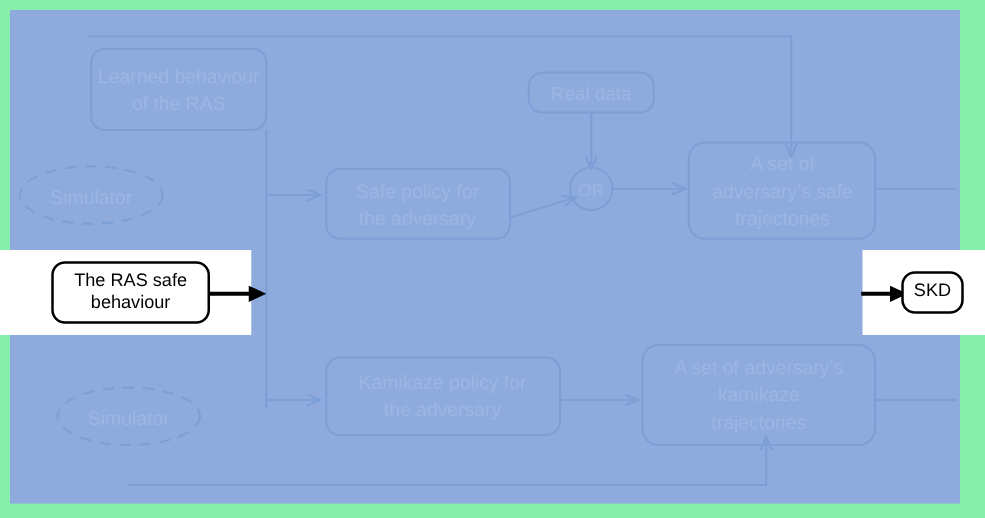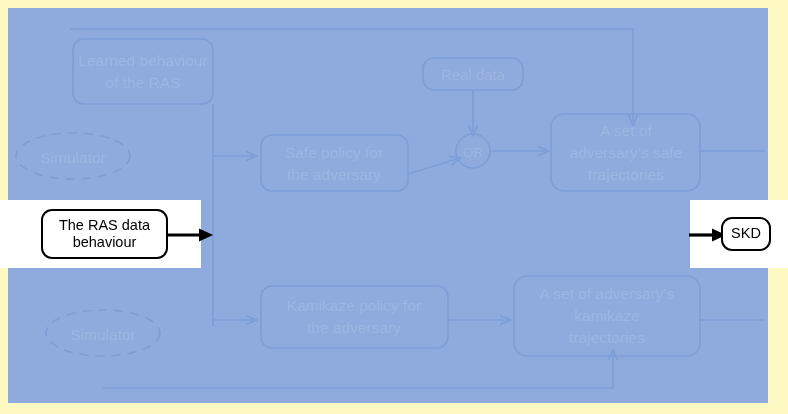--- a/index.html
+++ b/index.html
@@ -10,21 +10,21 @@
   body {
     width: 788px;
     height: 414px;
     overflow: hidden;
     font-family: "Liberation Sans", sans-serif;
   }
   #stage {
     position: relative;
     width: 788px;
     height: 414px;
-    background: #fef9c3;
+    background: #86efac;
   }
   
   #diagram-layer {
     position: absolute;
     left: 8px;
     top: 8px;
     width: 760px;
     height: 395px;
     overflow: hidden;
   }
@@ -172,21 +172,21 @@
         <text x="599" y="335" font-size="15.5">trajectories</text>
       </g>
     </svg>
   </div>
 
   <div class="white-band" id="band-left"></div>
   <div class="white-band" id="band-right"></div>
 
   <div class="fg-box" id="box-ras">
     <span>
-      <span>The RAS data</span><br>
+      <span>The RAS safe</span><br>
       <span>behaviour</span>
     </span>
   </div>
 
   <svg class="fg-arrow" style="left:165px; top:224px;" width="50" height="22" viewBox="0 0 50 22">
     <g stroke="#000000" stroke-width="3.2" fill="none">
       <path d="M2,11 L38,11"></path>
     </g>
     <path d="M34,4.5 L48,11 L34,17.5 Z" fill="#000000"></path>
   </svg>

